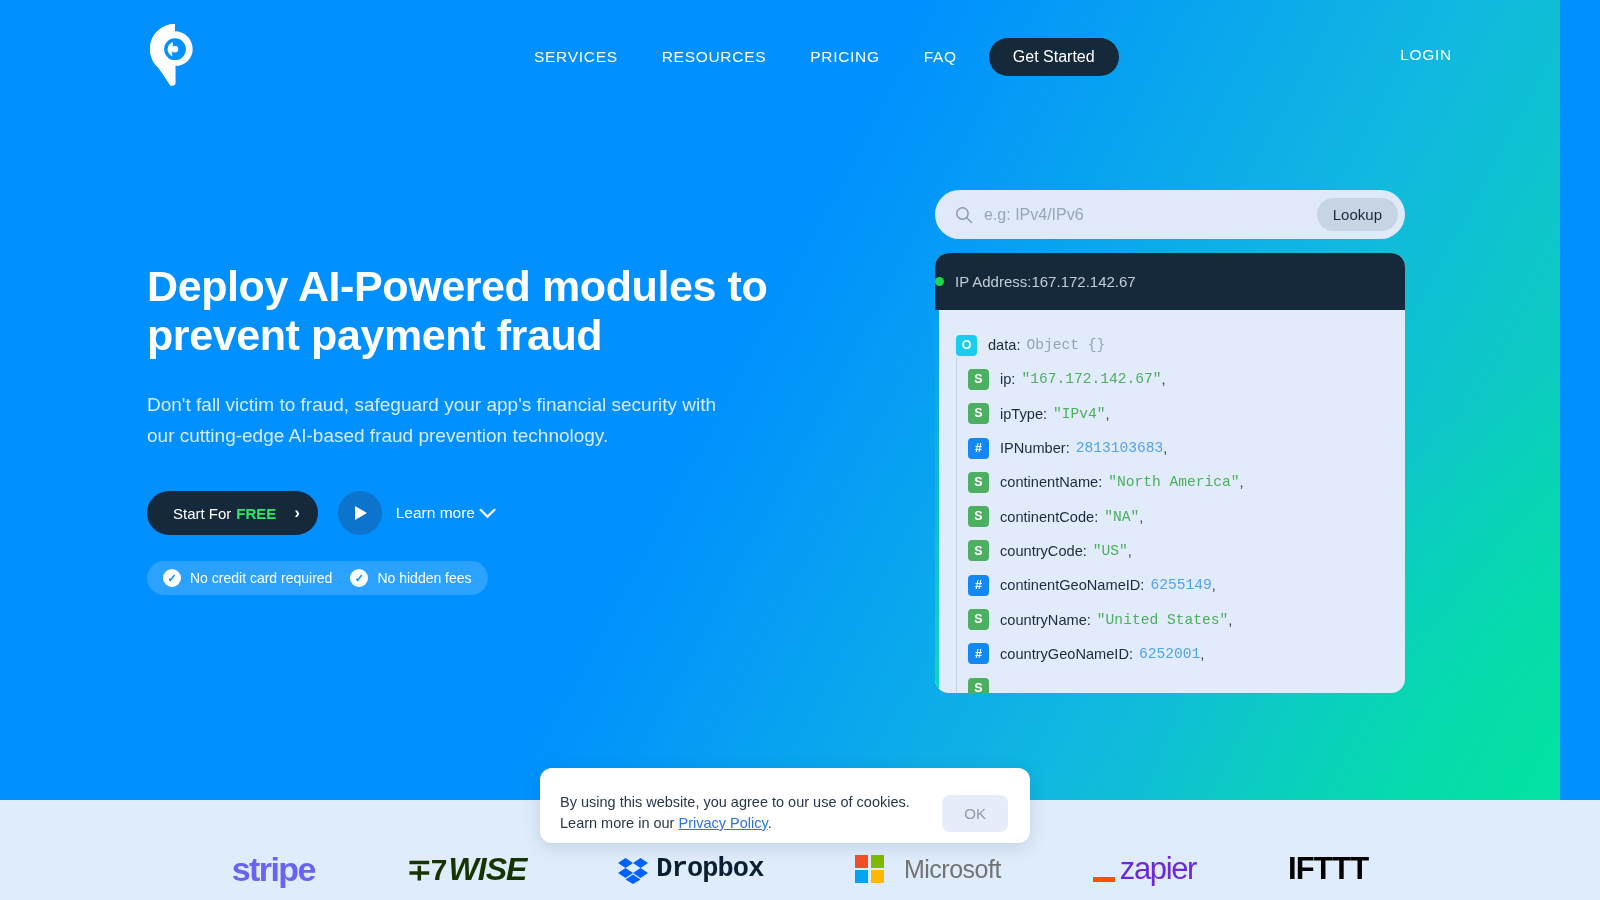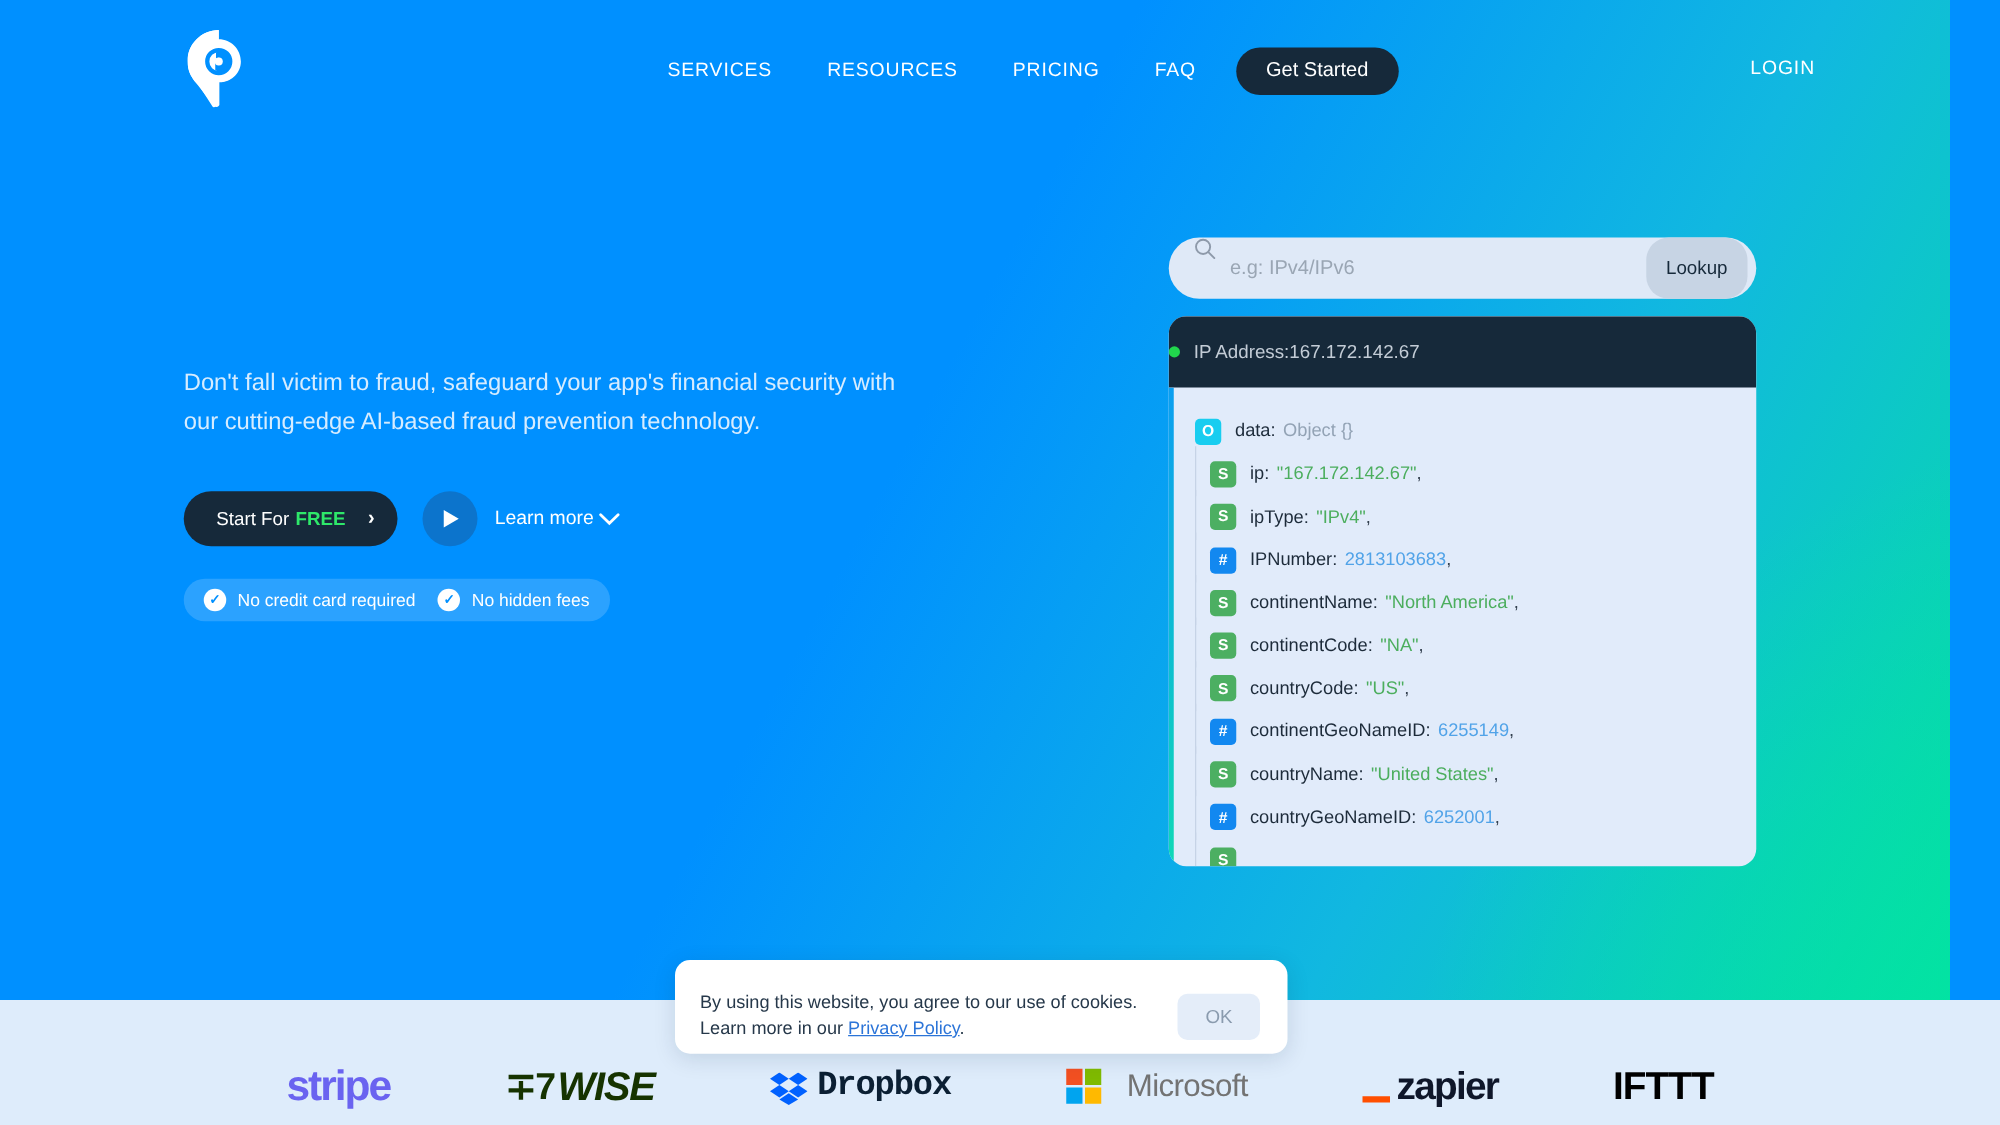--- a/index.html
+++ b/index.html
@@ -89,21 +89,21 @@
   .chk {
     width: 18px; height: 18px; border-radius: 50%; background: #ffffff;
     display: flex; align-items: center; justify-content: center;
     color: #0090ff; font-size: 11px; font-weight: bold; line-height: 1;
   }
 
   
   .widget { position: absolute; left: 935px; top: 190px; width: 470px; }
   .searchbar {
     height: 49px; background: #dfe9f7; border-radius: 25px;
-    display: flex; padding: 0 7px 0 20px;
+    display: flex; align-items: center; padding: 0 7px 0 20px;
   }
   .search-icon { width: 18px; height: 18px; flex: 0 0 18px; margin-right: 11px; }
   .search-input {
     flex: 1; border: none; outline: none; background: transparent;
     font-family: "Liberation Sans", sans-serif; font-size: 16px; color: #2a3a4c;
   }
   .search-input::placeholder { color: #9aa6b4; }
   .btn-lookup {
     background: #c7d4e4; color: #16293a; border: none; border-radius: 18px;
     font-family: "Liberation Sans", sans-serif; font-size: 15px;
@@ -139,21 +139,21 @@
     width: 21px; height: 21px; border-radius: 4px; flex: 0 0 21px;
     display: flex; align-items: center; justify-content: center;
     color: #ffffff; font-size: 12.5px; font-weight: bold; line-height: 1;
     margin-right: 11px;
   }
   .tag.o { background: #18cdf0; }
   .tag.s { background: #4caf62; }
   .tag.n { background: #1288f0; }
   .jkey { color: #1d2b3a; font-size: 14.6px; }
   .jcolon { color: #1d2b3a; font-size: 14.6px; margin-right: 6px; }
-  .jval { font-size: 14.6px; }
+  .jval { font-size: 14.6px; font-family: Liberation Mono, monospace; }
   .jval.obj { color: #93a3b5; }
   .jval.str { color: #4cae5e; }
   .jval.num { color: #51a3e8; }
   .jcomma { color: #33404f; font-size: 14.6px; }
 
   
   .cookie {
     position: absolute; left: 540px; top: 768px; width: 490px; height: 75px;
     background: #ffffff; border-radius: 12px;
     box-shadow: 0 4px 18px rgba(10,40,70,.13);
@@ -178,21 +178,21 @@
   .l-stripe { color: #6a63f0; font-size: 34px; font-weight: bold; letter-spacing: -1.6px; }
   .l-wise { color: #163300; font-size: 32px; font-weight: bold; font-style: italic; letter-spacing: -1px; display:flex; align-items:center; gap:2px;}
   .l-wise .mark { font-style: normal; font-size: 30px; }
   .l-dropbox { display: flex; align-items: flex-end; gap: 8px; font-family: Liberation Mono, monospace; }
   .l-dropbox .txt { color: #0b1f33; font-size: 27px; font-weight: bold; letter-spacing: -.9px; }
   .l-ms { display: flex; align-items: center; gap: 20px; }
   .l-ms .grid { display: grid; grid-template-columns: 13px 13px; grid-template-rows: 13px 13px; gap: 2.5px; }
   .l-ms .txt { color: #737373; font-size: 25px; letter-spacing: -.5px; }
   .l-zapier { display: flex; align-items: flex-end; gap: 5px; }
   .l-zapier .bar { width: 22px; height: 5px; background: #ff4f00; margin-bottom: 5px; }
-  .l-zapier .txt { color: #0f172a; font-size: 31px; font-weight: bold; letter-spacing: -1.4px; text-align: center; }
+  .l-zapier .txt { color: #6d28d9; font-size: 31px; font-weight: normal; letter-spacing: -1.4px; text-align: center; }
   .l-ifttt { color: #000000; font-size: 31px; font-weight: bold; letter-spacing: -.8px; }
 </style>
 </head>
 <body>
 
 <div class="page">
 
   <div class="hero">
 
     <div class="nav">
@@ -210,20 +210,21 @@
         <a class="nav-link" href="#">RESOURCES</a>
         <a class="nav-link" href="#">PRICING</a>
         <a class="nav-link" href="#">FAQ</a>
         <button class="btn-getstarted">Get Started</button>
       </div>
 
       <a class="nav-login" href="#">LOGIN</a>
     </div>
 
     <div class="copy">
+      <h1 class="headline">Deploy AI-Powered modules to prevent payment fraud</h1>
       <p class="subhead">Don't fall victim to fraud, safeguard your app's financial security with our cutting-edge AI-based fraud prevention technology.</p>
 
       <div class="cta-row">
         <button class="btn-start">
           <span>
             <span>Start For</span><span class="free">FREE</span>
           </span>
           <span class="chev-r">›</span>
         </button>
 

